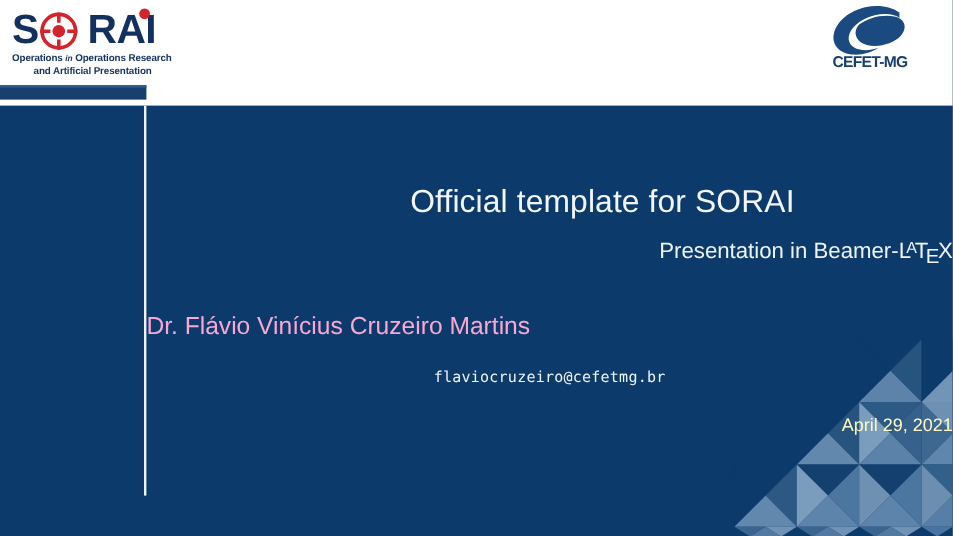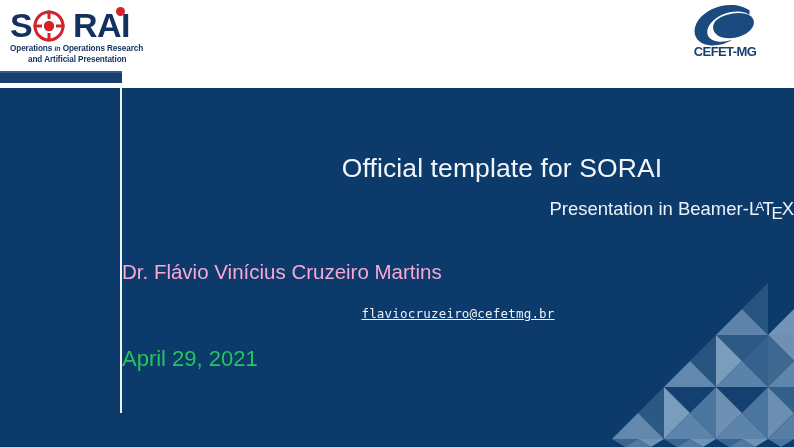--- a/index.html
+++ b/index.html
@@ -204,30 +204,29 @@
     position: absolute;
     left: 0;
     top: 218px;
     width: 672px;
     text-align: center;
     font-family: "DejaVu Sans Mono", "Liberation Mono", monospace;
     font-size: 12.5px;
     color: #eef3f8;
     letter-spacing: 0.2px;
     white-space: nowrap;
-    text-decoration: underline;
   }
   #date {
     position: absolute;
     left: 0;
     top: 258px;
     width: 672px;
-    text-align: left;
-    font-size: 22px;
-    color: #22c55e;
+    text-align: right;
+    font-size: 15px;
+    color: #fef9c3;
     white-space: nowrap;
   }
 
   
   .latex {
     white-space: nowrap;
     letter-spacing: 0;
   }
   .latex .la { }
   .latex .a {

